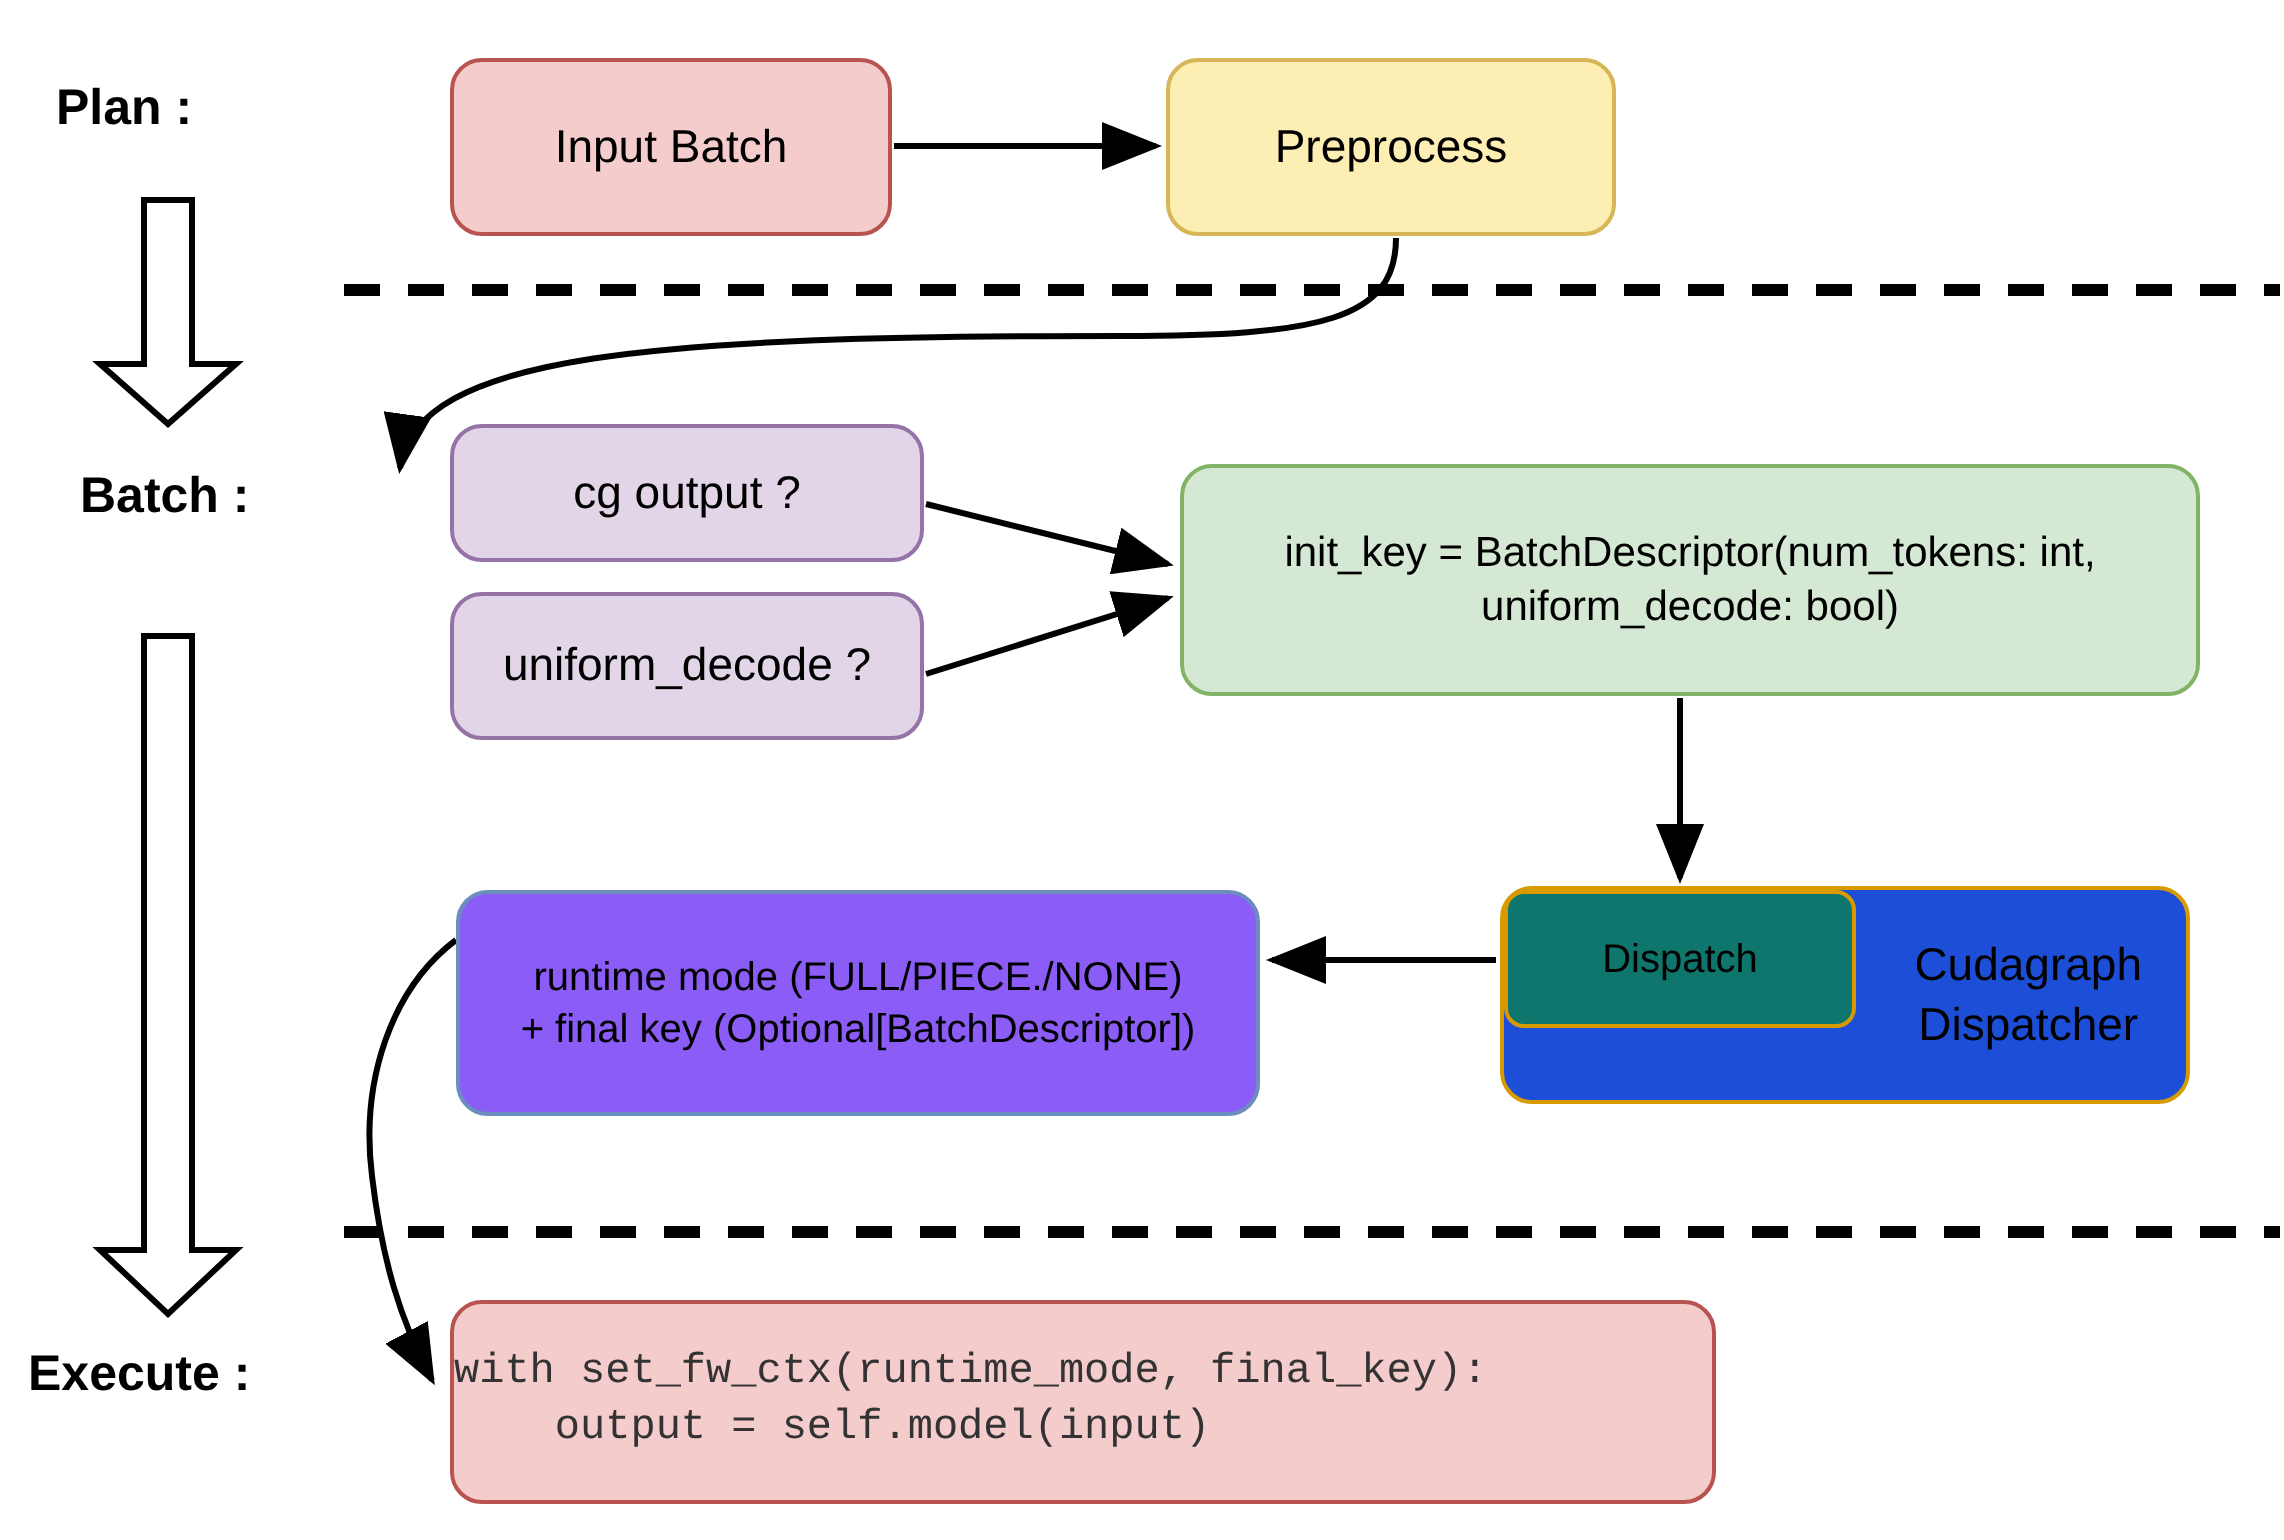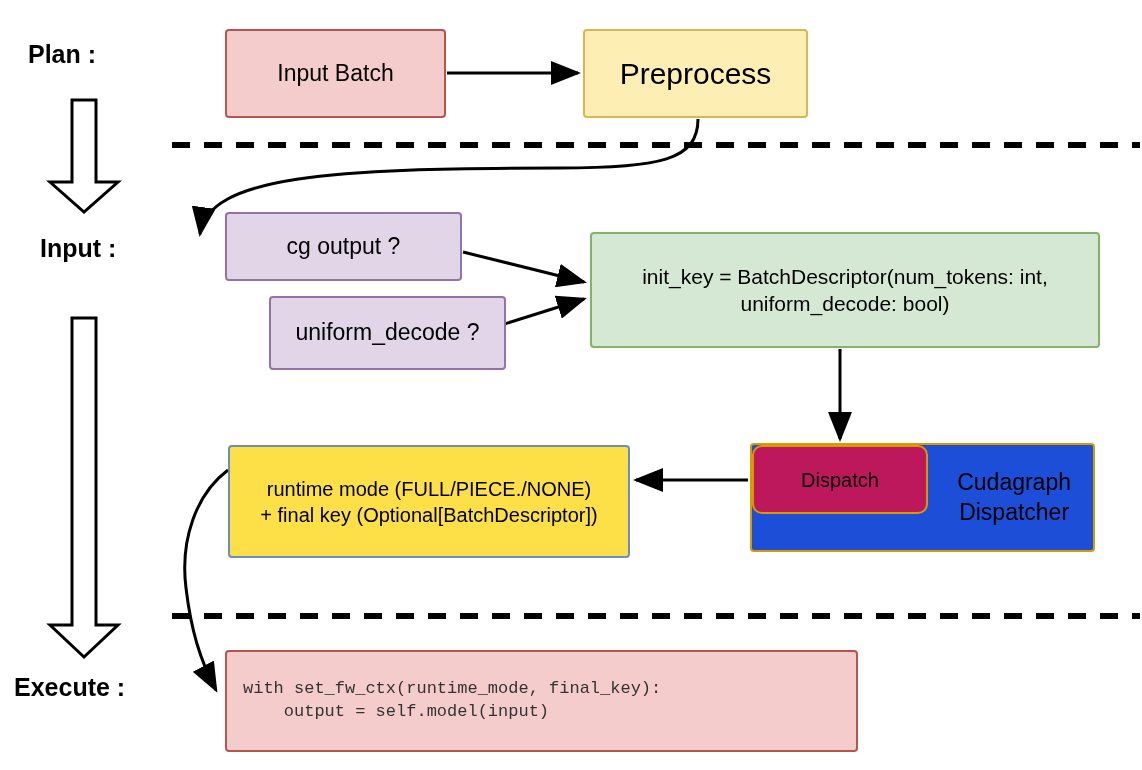--- a/index.html
+++ b/index.html
@@ -25,47 +25,47 @@
     height: 770px;
     pointer-events: none;
   }
   .node {
     position: absolute;
     box-sizing: border-box;
     display: flex;
     align-items: center;
     justify-content: center;
     text-align: center;
-    border-radius: 4px;
+    border-radius: 16px;
     border-width: 2px;
     border-style: solid;
     color: #000000;
     line-height: 1.30;
   }
   .stage-label {
     position: absolute;
     font-weight: bold;
     font-size: 25px;
     color: #000000;
     white-space: nowrap;
   }
 
   
   #node-input-batch   { left:225px; top:29px;  width:221px; height:89px;  font-size:23px; }
-  #node-preprocess    { left:583px; top:29px;  width:225px; height:89px;  font-size:30px; }
+  #node-preprocess    { left:583px; top:29px;  width:225px; height:89px;  font-size:23px; }
   #node-cg-padding    { left:225px; top:212px; width:237px; height:69px;  font-size:23px; }
   #node-uniform-dec   { left:225px; top:296px; width:237px; height:74px;  font-size:23px; }
   #node-init-key      { left:590px; top:232px; width:510px; height:116px; font-size:21px; padding:0 28px; }
   #node-dispatcher    { left:750px; top:443px; width:345px; height:109px; font-size:23px;
                         align-items:center; justify-content:flex-end; padding-right:22px; }
   #node-dispatch      { left:752px; top:445px; width:176px; height:69px;  font-size:20px; border-radius:10px; }
   #node-runtime-mode  { left:228px; top:445px; width:402px; height:113px; font-size:20px; padding:0 10px; }
-  #node-code          { left:225px; top:650px; width:633px; height:102px; font-size:17px;
+  #node-code          { left:225px; top:650px; width:633px; height:102px; font-size:21px;
                         font-family:"Liberation Mono", monospace; align-items:center;
-                        justify-content:flex-start; padding-left:16px; }
+                        justify-content:flex-start; padding-left:0; }
 
   #label-input   { left:28px;  top:40px; }
   #label-plan    { left:40px;  top:234px; }
   #label-execute { left:14px;  top:673px;text-align:center; }
 
   .code-text {
     white-space: pre;
     text-align: left;
     color: #333333;
     line-height: 1.35;
@@ -100,53 +100,53 @@
     <line x1="748" y1="480" x2="636" y2="480" stroke="#000000" stroke-width="3" marker-end="url(#arrowhead)"></line>
 
     <path d="M 228 470 C 196 494, 180 540, 186 588 C 191 630, 200 660, 216 690" fill="none" stroke="#000000" stroke-width="3" marker-end="url(#arrowhead)"></path>
 
     <polygon points="72,100 96,100 96,182 118,182 84,212 50,182 72,182" fill="#ffffff" stroke="#000000" stroke-width="3" stroke-linejoin="miter"></polygon>
 
     <polygon points="72,318 96,318 96,625 118,625 84,657 50,625 72,625" fill="#ffffff" stroke="#000000" stroke-width="3" stroke-linejoin="miter"></polygon>
   </svg>
 
   <div class="stage-label" id="label-input">Plan :</div>
-  <div class="stage-label" id="label-plan">Input :</div>
+  <div class="stage-label" id="label-plan">Batch :</div>
   <div class="stage-label" id="label-execute">Execute :</div>
 
   <div class="node" id="node-input-batch" style="background:#f5cccc; border-color:#b85450;">
     <span>Input Batch</span>
   </div>
 
   <div class="node" id="node-preprocess" style="background:#fdeeb3; border-color:#d6b656;">
     <span>Preprocess</span>
   </div>
 
   <div class="node" id="node-cg-padding" style="background:#e1d5e7; border-color:#9673a6;">
     <span>cg output ?</span>
   </div>
 
-  <div class="node" id="node-uniform-dec" style="background:#e1d5e7; border-color:#9673a6;margin-left:44px;">
+  <div class="node" id="node-uniform-dec" style="background:#e1d5e7; border-color:#9673a6;">
     <span>uniform_decode ?</span>
   </div>
 
   <div class="node" id="node-init-key" style="background:#d5e8d4; border-color:#82b366;">
     <span>init_key = BatchDescriptor(num_tokens: int, uniform_decode: bool)</span>
   </div>
 
   <div class="node" id="node-dispatcher" style="background:#1d4ed8; border-color:#d79b00;">
     <span class="dispatcher-text">Cudagraph
 Dispatcher</span>
   </div>
 
-  <div class="node" id="node-dispatch" style="background:#be185d; border-color:#d79b00;align-items:center;">
+  <div class="node" id="node-dispatch" style="background:#0f766e; border-color:#d79b00;align-items:center;">
     <span>Dispatch</span>
   </div>
 
-  <div class="node" id="node-runtime-mode" style="background:#fde047; border-color:#6c8ebf;">
+  <div class="node" id="node-runtime-mode" style="background:#8b5cf6; border-color:#6c8ebf;">
     <span class="dispatcher-text">runtime mode (FULL/PIECE./NONE)
 + final key (Optional[BatchDescriptor])</span>
   </div>
 
   <div class="node" id="node-code" style="background:#f5cccc; border-color:#b85450;">
     <span class="code-text">with set_fw_ctx(runtime_mode, final_key):
     output = self.model(input)</span>
   </div>
 
 </div>

